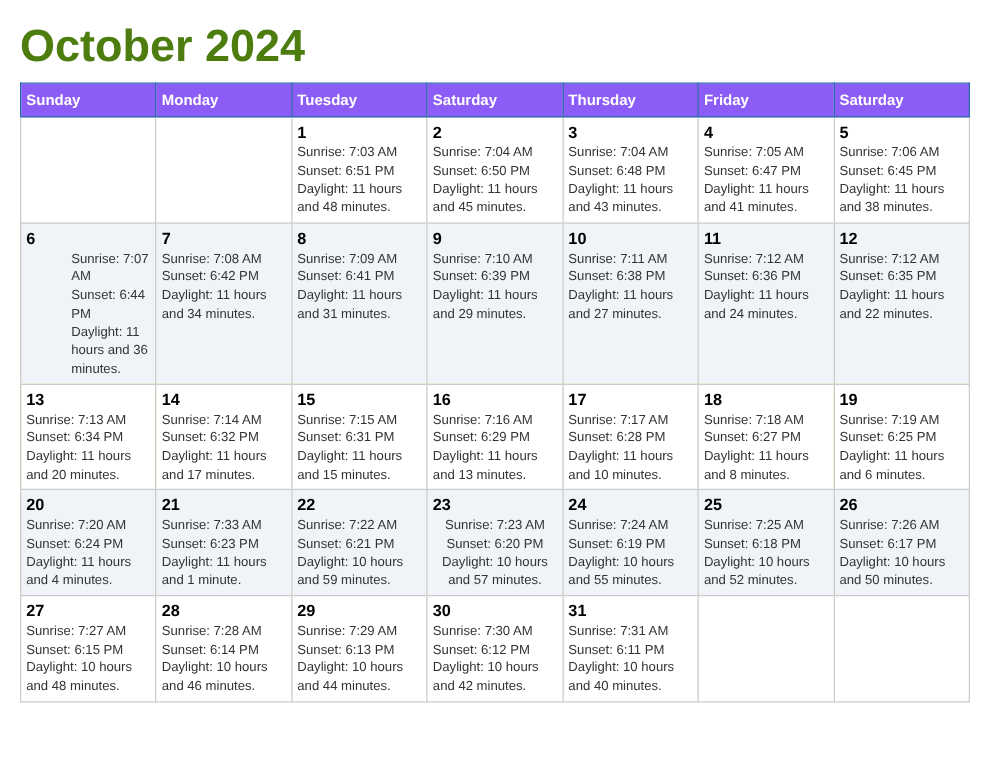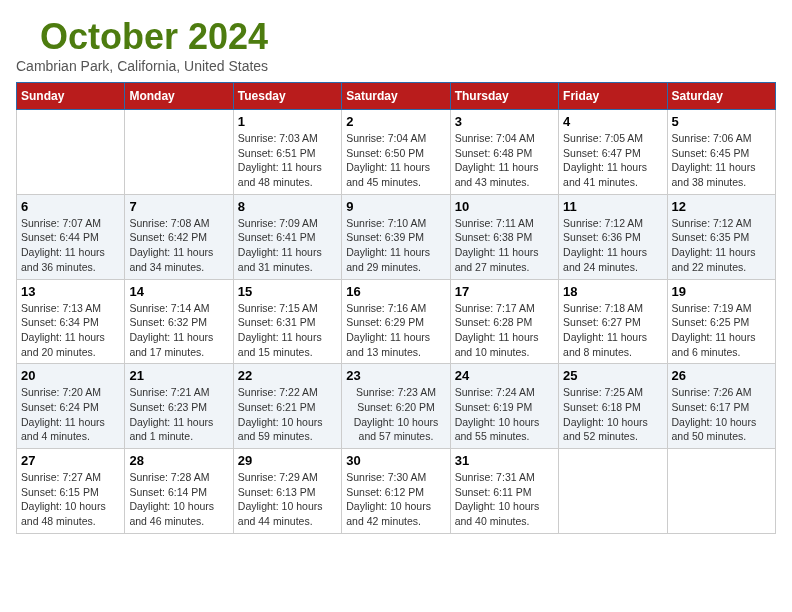--- a/index.html
+++ b/index.html
@@ -67,21 +67,21 @@
       line-height: 1.4;
     }
     tr:nth-child(even) td {
       background: #f0f4f8;
     }
     tr:nth-child(odd) td {
       background: #ffffff;
     }
     
     tr:first-child th {
-      background-color: #b91c1c;
+      background-color: #8b5cf6;
       margin-left: 20px;
     }
     .logo-wrapper {
       display: flex;
       align-items: center;
       gap: 2px;
     }
     .logo-general {
       font-size: 17px;
       font-weight: bold;
@@ -92,21 +92,20 @@
       font-weight: bold;
       color: #1a5fa8;
     }
   </style>
 </head>
 <body>
 
 <div class="header">
   <div class="title-section">
     <div class="month-title">October 2024</div>
-    <div class="location-title">Cambrian Park, California, United States</div>
   </div>
 </div>
 
 <table>
   <thead>
     <tr>
     <th>Sunday</th>
         <th>Monday</th>
         <th>Tuesday</th>
         <th>Saturday</th>
@@ -146,21 +145,21 @@
         <td style="background: rgb(255, 255, 255);">
           <span class="day-number">5</span>
           <div class="cell-content" style="white-space: pre-line;">Sunrise: 7:06 AM
 Sunset: 6:45 PM
 Daylight: 11 hours and 38 minutes.</div>
         </td>
       </tr>
       <tr style="background: rgb(240, 244, 248);">
         <td style="background: rgb(240, 244, 248);">
           <span class="day-number">6</span>
-          <div class="cell-content" style="white-space: pre-line;">Sunrise: 7:07 AM
+          <div class="cell-content" style="white-space: pre-line; margin-left: 36px;">Sunrise: 7:07 AM
 Sunset: 6:44 PM
 Daylight: 11 hours and 36 minutes.</div>
         </td>
         <td style="background: rgb(240, 244, 248);">
           <span class="day-number">7</span>
           <div class="cell-content" style="white-space: pre-line;">Sunrise: 7:08 AM
 Sunset: 6:42 PM
 Daylight: 11 hours and 34 minutes.</div>
         </td>
         <td style="background: rgb(240, 244, 248);">
@@ -240,21 +239,21 @@
       </tr>
       <tr style="background: rgb(240, 244, 248);">
         <td style="background: rgb(240, 244, 248);">
           <span class="day-number">20</span>
           <div class="cell-content" style="white-space: pre-line;">Sunrise: 7:20 AM
 Sunset: 6:24 PM
 Daylight: 11 hours and 4 minutes.</div>
         </td>
         <td style="background: rgb(240, 244, 248);">
           <span class="day-number">21</span>
-          <div class="cell-content" style="white-space: pre-line;">Sunrise: 7:21 AM
+          <div class="cell-content" style="white-space: pre-line;">Sunrise: 7:33 AM
 Sunset: 6:23 PM
 Daylight: 11 hours and 1 minute.</div>
         </td>
         <td style="background: rgb(240, 244, 248);">
           <span class="day-number">22</span>
           <div class="cell-content" style="white-space: pre-line;">Sunrise: 7:22 AM
 Sunset: 6:21 PM
 Daylight: 10 hours and 59 minutes.</div>
         </td>
         <td style="background: rgb(240, 244, 248);">

